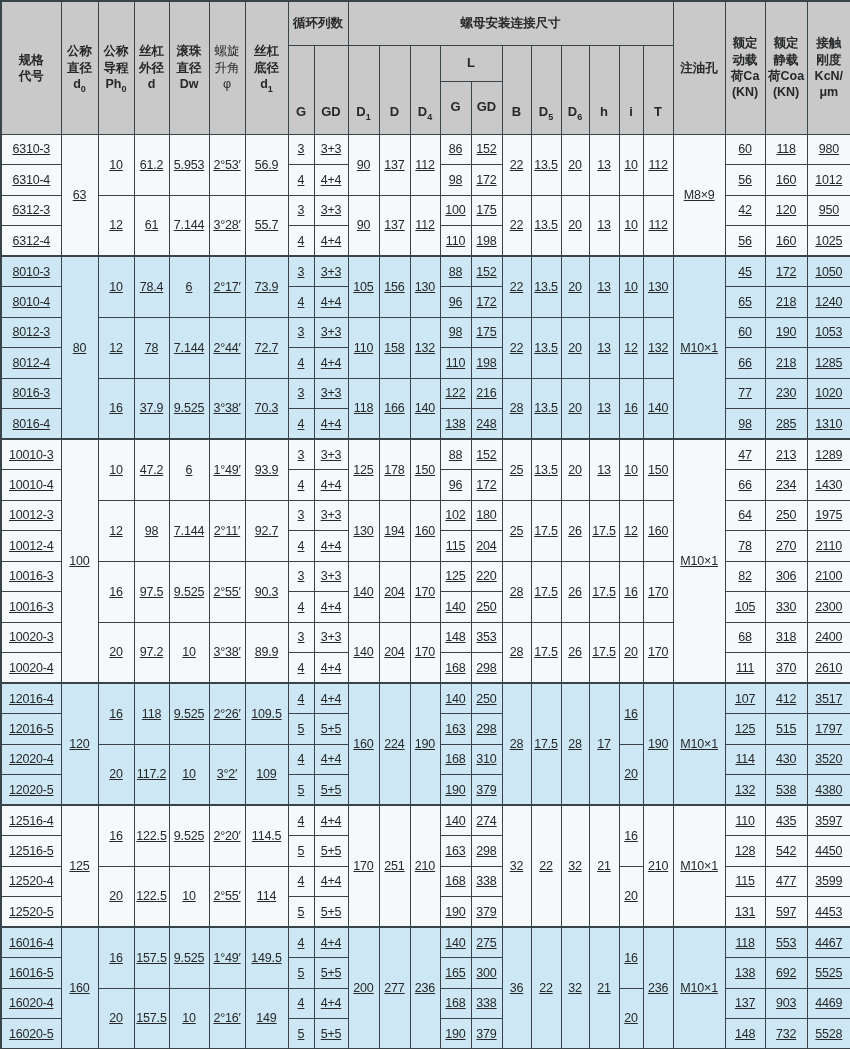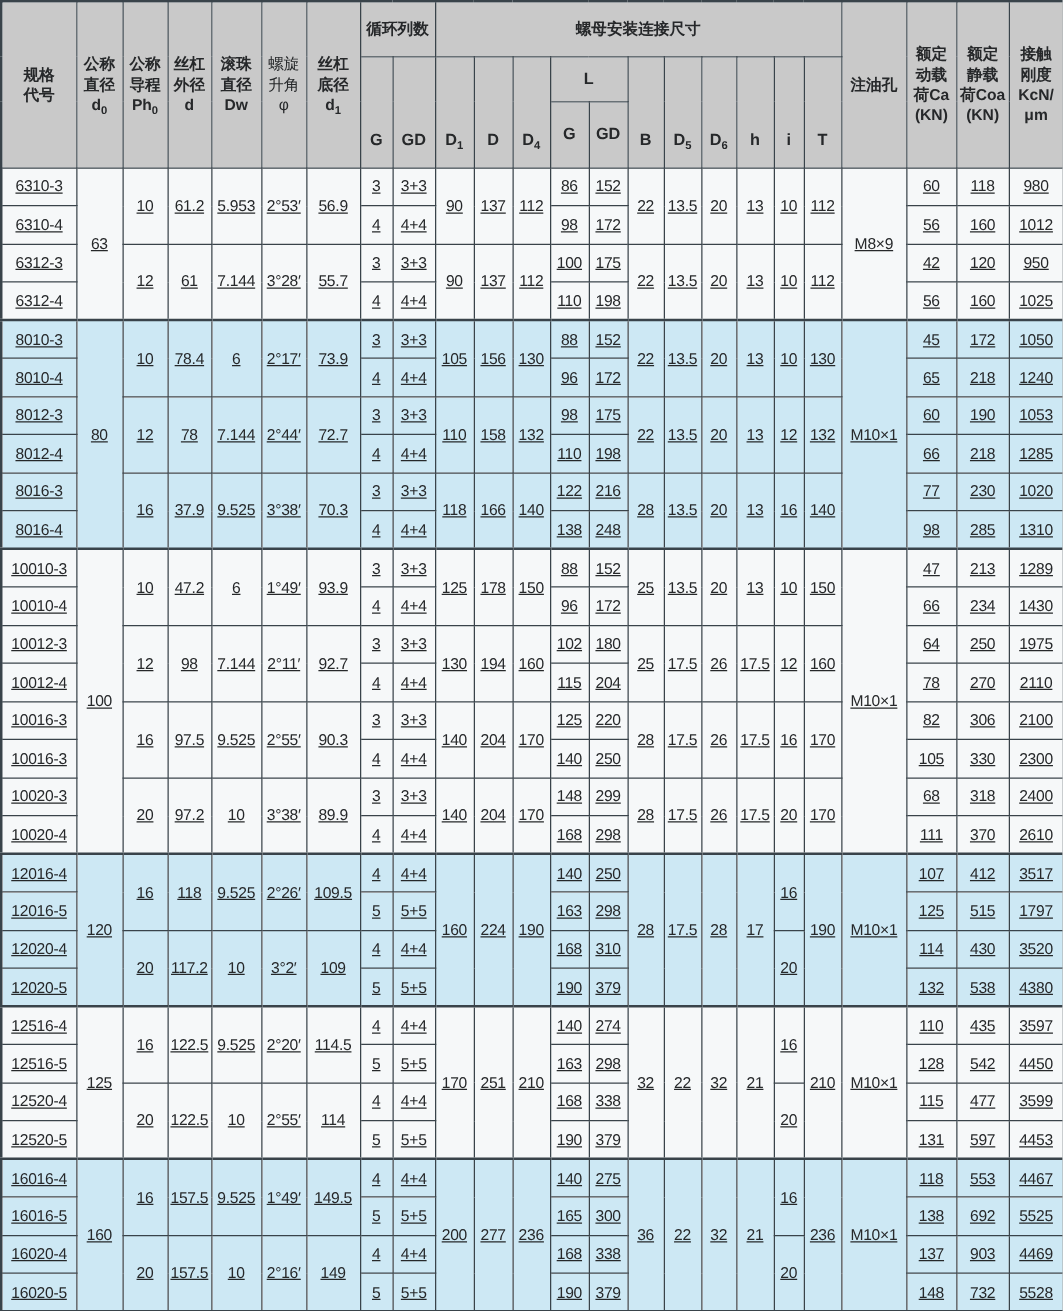--- a/index.html
+++ b/index.html
@@ -412,21 +412,21 @@
         <td data-name="table-cell" rowspan="2">97.2</td>
         <td data-name="table-cell" rowspan="2">10</td>
         <td data-name="table-cell" rowspan="2">3°38′</td>
         <td data-name="table-cell" rowspan="2">89.9</td>
         <td data-name="table-cell">3</td>
         <td data-name="table-cell">3+3</td>
         <td data-name="table-cell" rowspan="2">140</td>
         <td data-name="table-cell" rowspan="2">204</td>
         <td data-name="table-cell" rowspan="2">170</td>
         <td data-name="table-cell">148</td>
-        <td data-name="table-cell">299</td>
+        <td data-name="table-cell">353</td>
         <td data-name="table-cell" rowspan="2">28</td>
         <td data-name="table-cell" rowspan="2">17.5</td>
         <td data-name="table-cell" rowspan="2">26</td>
         <td data-name="table-cell" rowspan="2">17.5</td>
         <td data-name="table-cell" rowspan="2">20</td>
         <td data-name="table-cell" rowspan="2">170</td>
         <td data-name="table-cell">68</td>
         <td data-name="table-cell">318</td>
         <td data-name="table-cell">2400</td>
       </tr>

